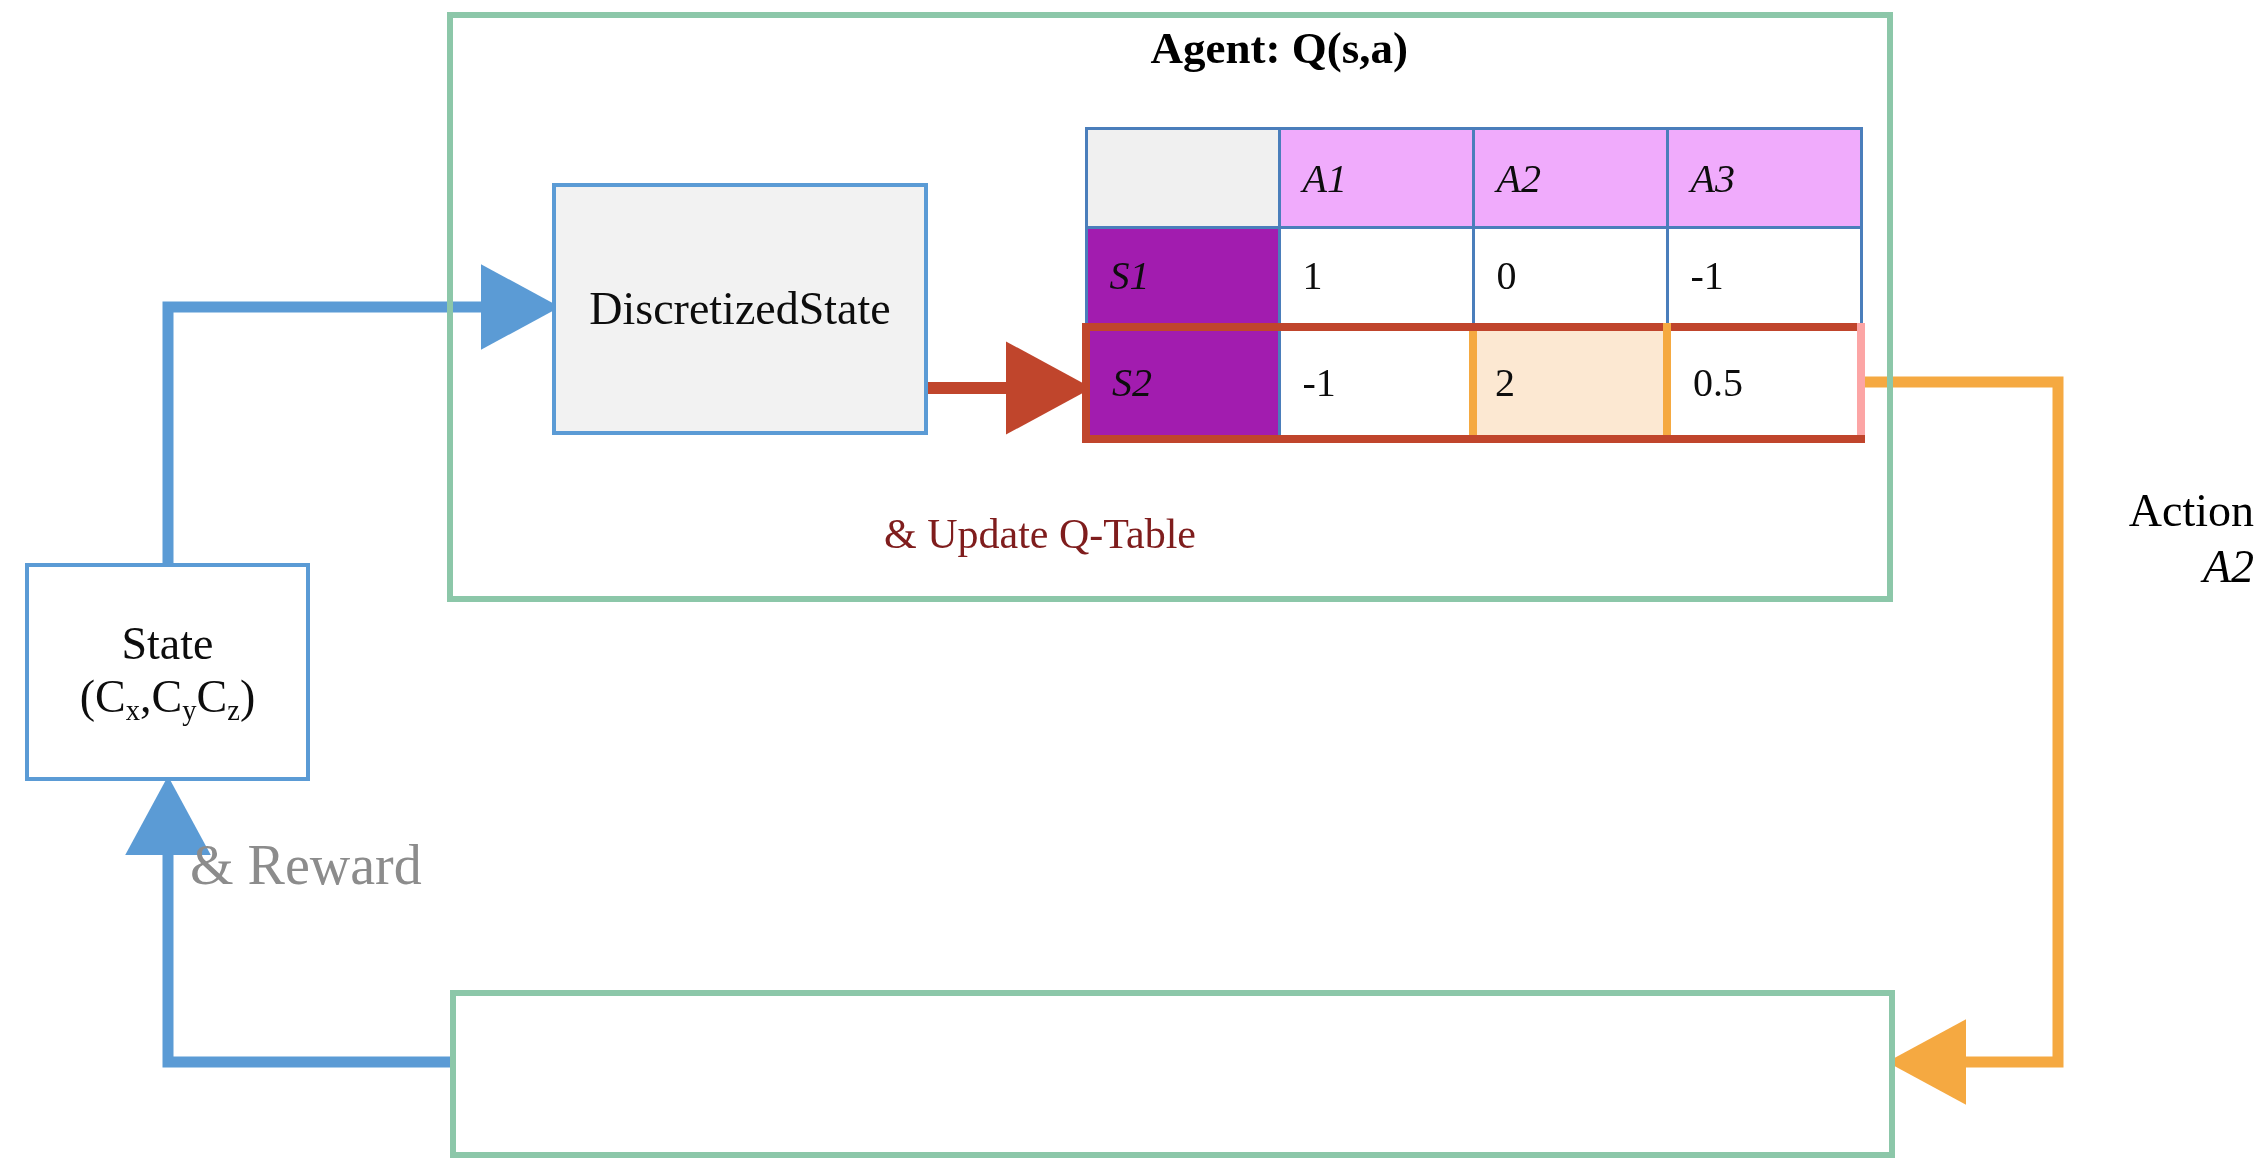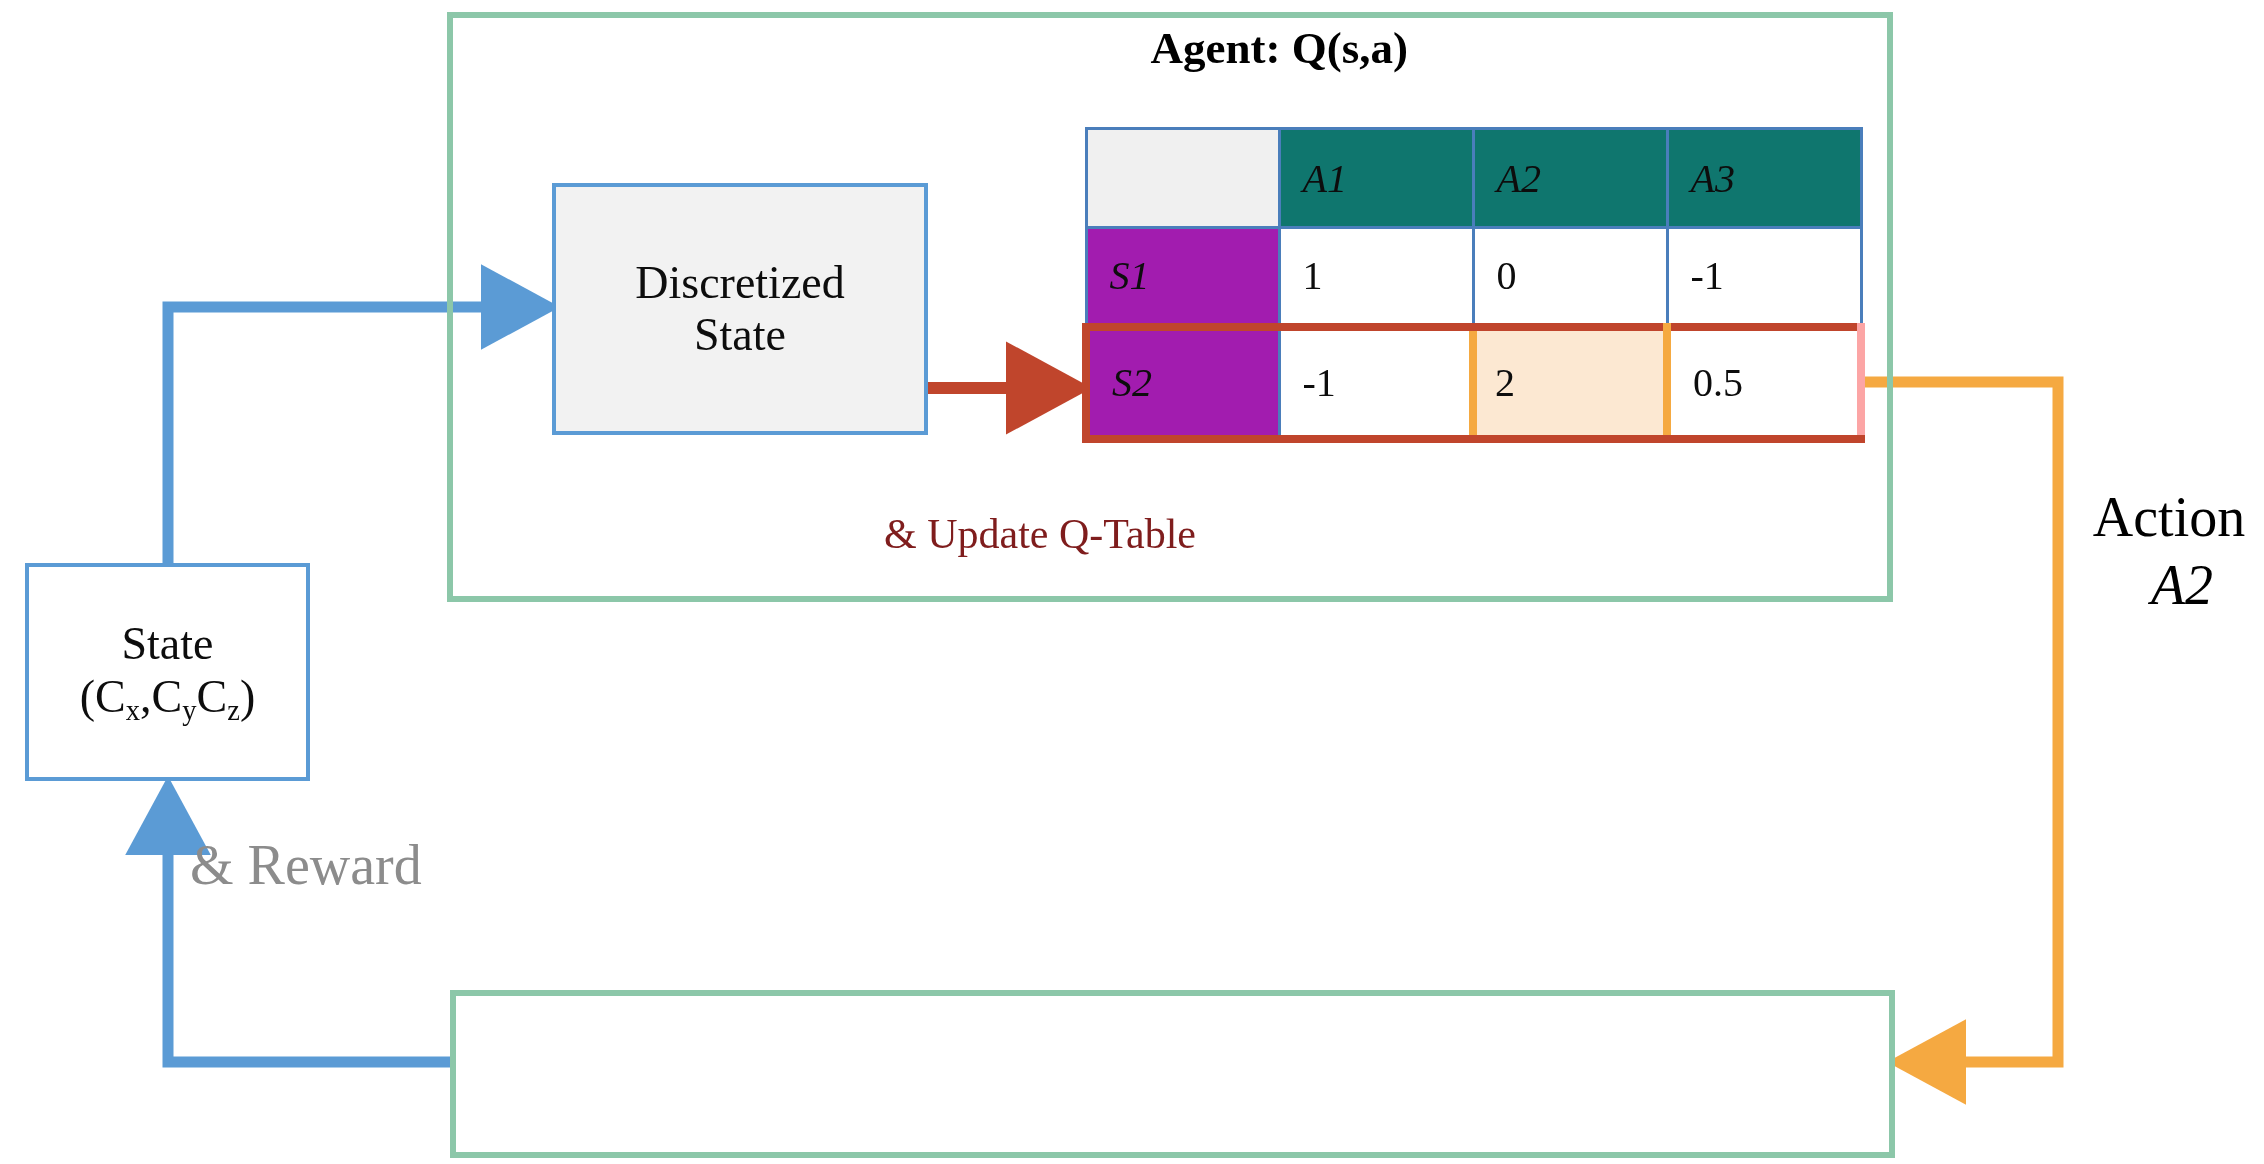--- a/index.html
+++ b/index.html
@@ -35,21 +35,21 @@
     left: 450px; top: 990px;
     width: 1445px; height: 168px;
     border: 6px solid #8CC7A9;
     background: #ffffff;
   }
   .disc-box {
     left: 552px; top: 183px;
     width: 376px; height: 252px;
     border: 4px solid #5B9BD5;
     background: #F2F2F2;
-    display: flex; flex-direction: column;
+    display: flex; 
     align-items: center; justify-content: center;
     line-height: 1.12;
   }
   .state-box {
     left: 25px; top: 563px;
     width: 285px; height: 218px;
     border: 4px solid #5B9BD5;
     background: #ffffff;
     display: flex; flex-direction: column;
     align-items: center; justify-content: center;
@@ -86,22 +86,22 @@
     position: absolute;
     left: 190px; top: 833px;
     font-size: 56px;
     color: #8C8C8C;
     white-space: nowrap;
   }
   .action-label {
     position: absolute;
     left: 2084px; top: 483px;
     width: 170px;
-    text-align: center;
-    font-size: 56px;
+    text-align: right;
+    font-size: 46px;
     color: #000000;
     line-height: 1.22;
   }
   .action-label .a-sym { font-style: italic; padding-left: 26px; }
 
   .bigtext { font-size: 46px; color: #0d0d0d; white-space: nowrap; }
   .ital { font-style: italic; }
   sub { font-size: 0.62em; vertical-align: -0.28em; }
 
   
@@ -115,21 +115,21 @@
     box-sizing: border-box;
     border: 3px solid #4A7EBB;
     font-size: 40px;
     color: #0d0d0d;
     padding: 0 0 0 22px;
     vertical-align: middle;
     background: #ffffff;
     height: 99px;
   }
   .qtable td.hdr-blank { width: 193px; background: #F0F0F0; }
-  .qtable td.hdr { width: 194px; background: #0f766e; font-style: italic; }
+  .qtable td.hdr { width: 194px; background: #f0abfc; font-style: italic; }
   .qtable td.rowhdr { background: #a21caf; font-style: italic; }
   .qtable tr.r-head td { height: 99px; }
   .qtable tr.r-s2 td { height: 112px; }
 
   
   .qtable tr.r-s2 td { border-top: 8px solid #C0452C; border-bottom: 8px solid #C0452C; }
   .qtable tr.r-s2 td.rowhdr { border-left: 8px solid #C0452C; }
   .qtable tr.r-s2 td.last-cell { border-right: 8px solid #fca5a5; }
 
   

